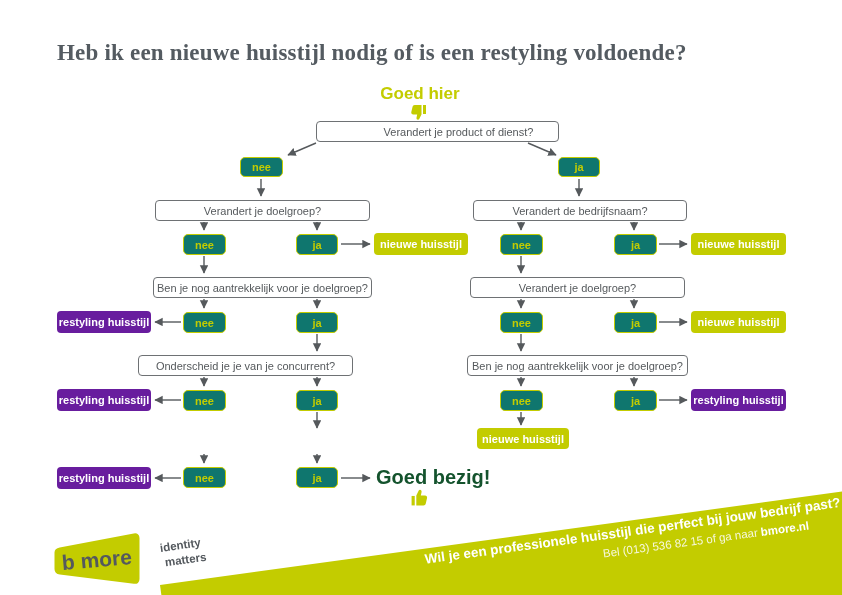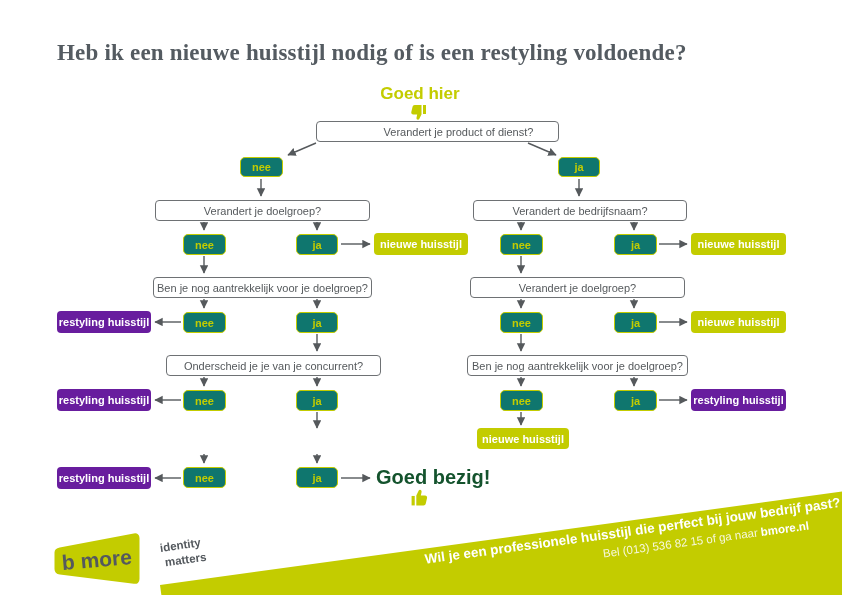--- a/index.html
+++ b/index.html
@@ -126,21 +126,21 @@
   <div class="q" style="left:155px;top:200px;width:215px;height:21px;">Verandert je doelgroep?</div>
   <div class="a" style="left:183px;top:234px;width:43px;height:21px;">nee</div>
   <div class="a" style="left:296px;top:234px;width:42px;height:21px;">ja</div>
   <div class="t t-new" style="left:374px;top:233px;width:94px;height:22px;">nieuwe huisstijl</div>
 
   <div class="q" style="left:153px;top:277px;width:219px;height:21px;">Ben je nog aantrekkelijk voor je doelgroep?</div>
   <div class="a" style="left:183px;top:312px;width:43px;height:21px;">nee</div>
   <div class="a" style="left:296px;top:312px;width:42px;height:21px;">ja</div>
   <div class="t t-re" style="left:57px;top:311px;width:94px;height:22px;">restyling huisstijl</div>
 
-  <div class="q" style="left:166px;top:355px;width:215px;height:21px;">Onderscheid je je van je concurrent?</div>
+  <div class="q" style="left:138px;top:355px;width:215px;height:21px;">Onderscheid je je van je concurrent?</div>
   <div class="a" style="left:183px;top:390px;width:43px;height:21px;">nee</div>
   <div class="a" style="left:296px;top:390px;width:42px;height:21px;">ja</div>
   <div class="t t-re" style="left:57px;top:389px;width:94px;height:22px;">restyling huisstijl</div>
 
   <div class="a" style="left:183px;top:467px;width:43px;height:21px;">nee</div>
   <div class="a" style="left:296px;top:467px;width:42px;height:21px;">ja</div>
   <div class="t t-re" style="left:57px;top:467px;width:94px;height:22px;">restyling huisstijl</div>
 
   <div class="good-label">Goed bezig!</div>
   <svg class="good-icon" width="24" height="20" viewBox="0 0 20 19">

